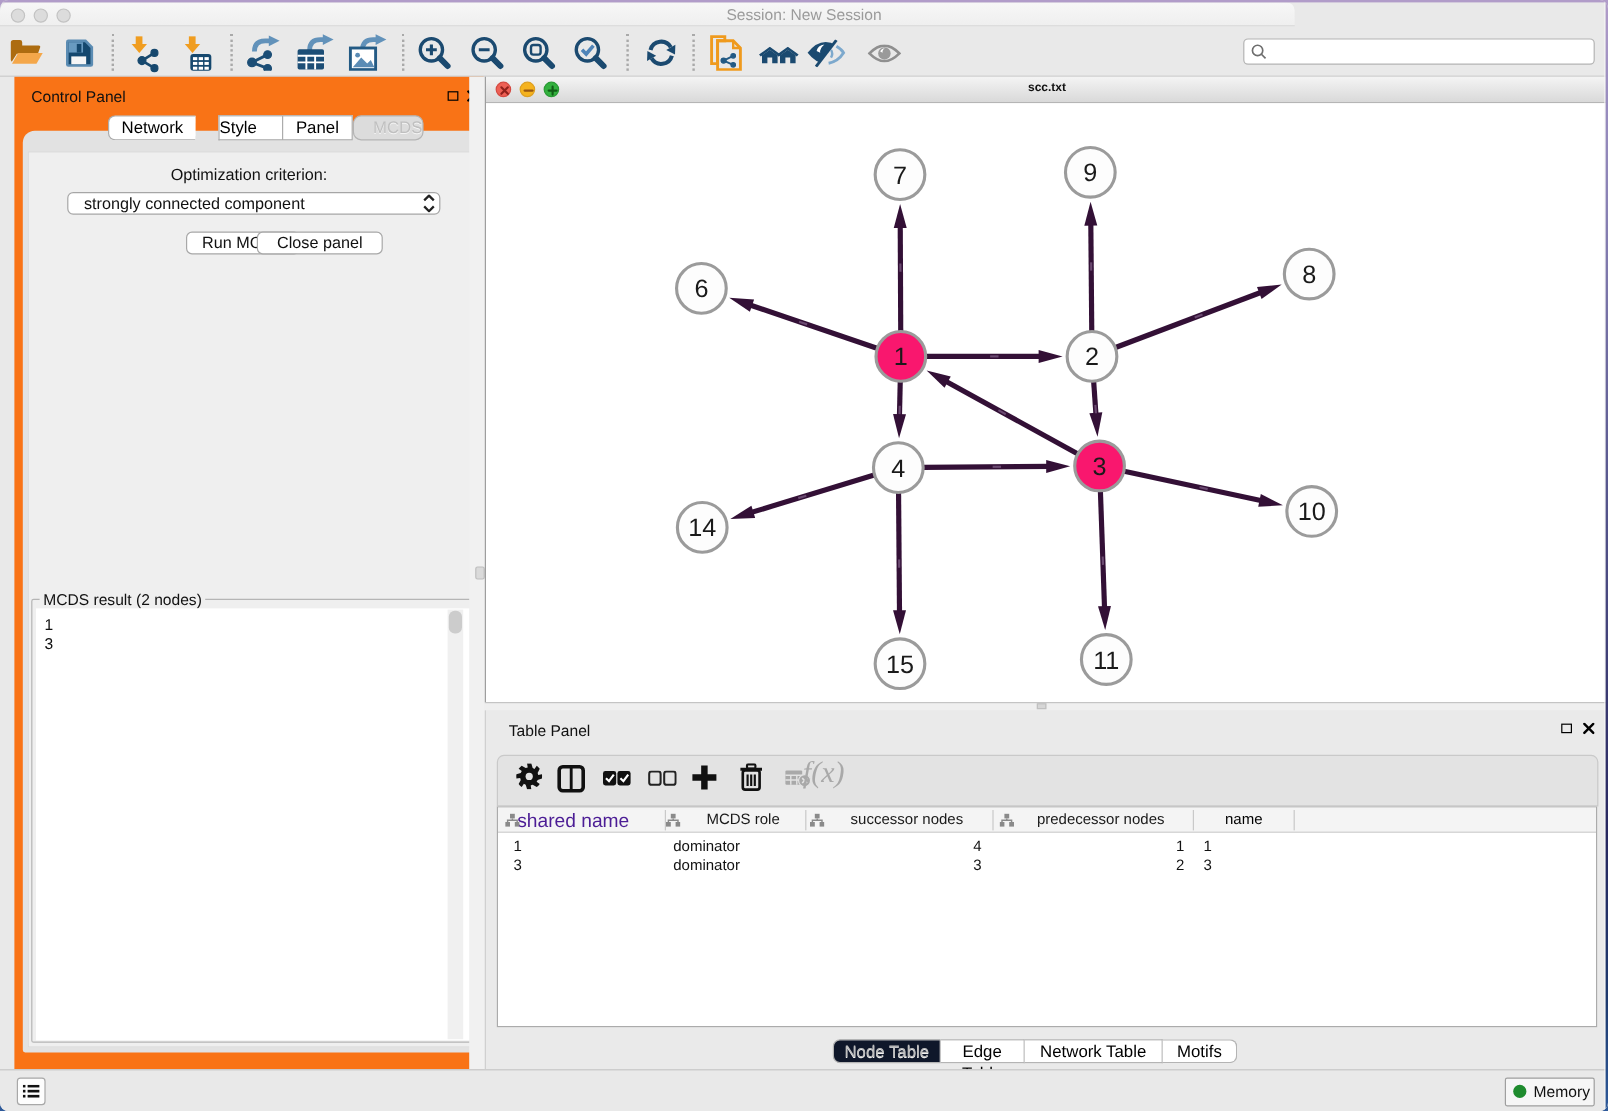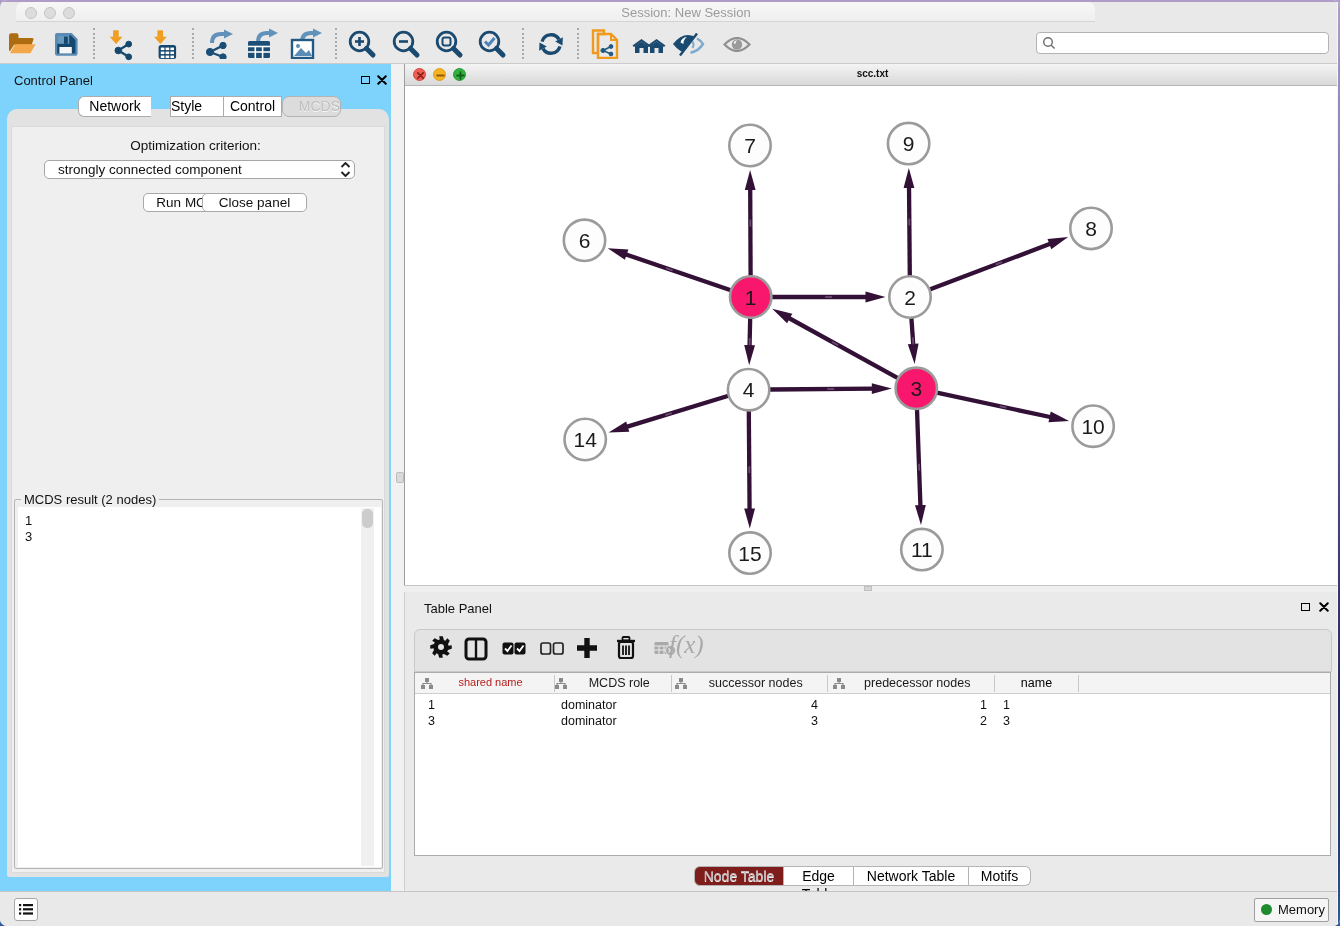--- a/index.html
+++ b/index.html
@@ -8,21 +8,21 @@
   font-family:"Liberation Sans",sans-serif; }
 #win { position:absolute; left:0; top:0; width:1340px; height:926px;
   border-radius:7px; overflow:hidden; background:#e9e9e9; }
 .abs { position:absolute; }
 svg { display:block; }
 </style>
 </head>
 <body>
 <div id="win">
 
-<div class="abs" style="left:0;top:2px;width:1079px;height:20px;background:linear-gradient(#f7f7f7,#efefef);border-bottom:1px solid #d4d4d4;border-radius:7px 7px 0 0;margin-left:16px;">
+<div class="abs" style="left:0;top:2px;width:1079px;height:20px;background:linear-gradient(#f7f7f7,#efefef);border-bottom:1px solid #d4d4d4;border-radius:7px 7px 0 0;">
   <div class="abs" style="left:9px;top:5px;width:12px;height:12px;border-radius:50%;background:#dcdcdc;border:1px solid #c3c3c3;"></div>
   <div class="abs" style="left:28px;top:5px;width:12px;height:12px;border-radius:50%;background:#dcdcdc;border:1px solid #c3c3c3;"></div>
   <div class="abs" style="left:47px;top:5px;width:12px;height:12px;border-radius:50%;background:#dcdcdc;border:1px solid #c3c3c3;"></div>
   <div class="abs" style="left:0;top:3px;width:1340px;text-align:center;font-size:13px;color:#9b9b9b;">Session: New Session</div>
 </div>
 <div class="abs" style="left:0;top:0;width:1340px;height:2px;background:#b19cc9;z-index:50;"></div>
 <div class="abs" style="left:1337px;top:2px;width:1px;height:924px;background:#f7f7f5;z-index:50;"></div>
 <div class="abs" style="left:1338px;top:0;width:2px;height:926px;background:linear-gradient(180deg,#b19cc9 0%,#9b8ec0 8%,#8a82b5 18%,#55558c 45%,#27275f 75%,#1e3a6e 90%,#2e5a9a 100%);z-index:51;"></div>
 
 <div id="toolbar" class="abs" style="left:0;top:23px;width:1340px;height:41px;background:#e9e9e9;border-bottom:1px solid #cbcbcb;">
@@ -184,34 +184,34 @@
     <path d="M10.5 6 Q11.5 3.5 14.5 3.2 Q12 4.5 12.5 7 Z" fill="#ffffff"></path>
   </svg>
 
   <div class="abs" style="left:1036px;top:9px;width:293px;height:22px;background:#ffffff;border:1px solid #b3b3b3;border-radius:4px;"></div>
   <svg class="abs" style="left:1042px;top:13px;" width="14" height="14" viewBox="0 0 14 14">
     <circle cx="6" cy="6" r="4.3" fill="none" stroke="#6e6e6e" stroke-width="1.4"></circle>
     <line x1="9.2" y1="9.2" x2="12.6" y2="12.6" stroke="#6e6e6e" stroke-width="1.4"></line>
   </svg>
 </div>
 
-<div id="cpanel" class="abs" style="left:0;top:64px;width:391px;height:827px;background:#7dd3fc;">
+<div id="cpanel" class="abs" style="left:12px;top:64px;width:391px;height:827px;background:#f97316;">
   <div class="abs" style="left:14px;top:9px;font-size:13px;color:#111;">Control Panel</div>
   <div class="abs" style="left:361px;top:12px;width:9px;height:8px;border:1.5px solid #000;"></div>
   <svg class="abs" style="left:377px;top:11px;" width="10" height="10" viewBox="0 0 12 12">
     <path d="M1.5 1.5 L10.5 10.5 M10.5 1.5 L1.5 10.5" stroke="#000" stroke-width="2.4" stroke-linecap="round"></path>
   </svg>
 
   <div class="abs" style="left:7px;top:45px;width:382px;height:768px;background:#e2e2e2;border-radius:10px 10px 2px 2px;"></div>
   <div class="abs" style="left:11px;top:62px;width:374px;height:747px;background:#efefef;border:1px solid #dadada;"></div>
 
   <div class="abs" style="left:78px;top:32px;height:21px;display:flex;font-size:14px;">
     <div style="width:73px;background:#fff;border:1px solid #acacac;border-right:none;border-radius:6px 0 0 6px;text-align:center;line-height:19px;color:#000;">Network</div>
     <div style="width:53px;background:#fff;border:1px solid #acacac;border-right:none;text-align:left;line-height:19px;color:#000;margin-left:19px;">Style</div>
-    <div style="width:59px;background:#fff;border:1px solid #acacac;text-align:center;line-height:19px;color:#000;">Control</div>
+    <div style="width:59px;background:#fff;border:1px solid #acacac;text-align:center;line-height:19px;color:#000;">Panel</div>
     <div style="width:59px;background:#dcdcdc;border:1px solid #b4b4b4;border-radius:7px;margin-left:0;text-align:right;line-height:19px;color:#bfbfbf;text-shadow:0 1px 0 #f5f5f5;">MCDS</div>
   </div>
 
   <div class="abs" style="left:0;top:74px;width:391px;text-align:center;font-size:13.5px;color:#111;">Optimization criterion:</div>
 
   <div class="abs" style="left:44px;top:96px;width:311px;height:19px;background:#fff;border:1px solid #a6a6a6;border-radius:5px;font-size:13.5px;color:#111;line-height:17px;padding-left:13px;">strongly connected component</div>
   <svg class="abs" style="left:340px;top:98px;" width="11" height="15" viewBox="0 0 11 15">
     <path d="M1.5 5 L5.5 1 L9.5 5" fill="none" stroke="#222" stroke-width="1.9"></path>
     <path d="M1.5 10 L5.5 14 L9.5 10" fill="none" stroke="#222" stroke-width="1.9"></path>
   </svg>
@@ -378,21 +378,21 @@
 
   <div class="abs" style="left:264px;top:39px;font-family:'Liberation Serif',serif;font-style:italic;font-size:25px;color:#a9a9a9;">f(x)</div>
 
   <div class="abs" style="left:9px;top:80px;width:917px;height:184px;background:#ffffff;border:1px solid #ababab;"></div>
   <div class="abs" style="left:10px;top:81px;width:915px;height:21px;background:#f4f4f4;border-bottom:1px solid #cfcfcf;"></div>
   <div class="abs" style="left:149px;top:83px;width:1px;height:17px;background:#c9c9c9;"></div>
   <div class="abs" style="left:266px;top:83px;width:1px;height:17px;background:#c9c9c9;"></div>
   <div class="abs" style="left:422px;top:83px;width:1px;height:17px;background:#c9c9c9;"></div>
   <div class="abs" style="left:589px;top:83px;width:1px;height:17px;background:#c9c9c9;"></div>
   <div class="abs" style="left:673px;top:83px;width:1px;height:17px;background:#c9c9c9;"></div>
-  <div class="abs" style="left:10px;top:84px;width:140px;text-align:center;font-size:11px;color:#b91c1c;">  shared name</div>
+  <div class="abs" style="left:10px;top:84px;width:140px;font-size:16px;color:#4c1d95;">  shared name</div>
   <div class="abs" style="left:150px;top:84px;width:116px;text-align:center;font-size:12.5px;color:#1a1a1a;">  MCDS role</div>
   <div class="abs" style="left:267px;top:84px;width:155px;text-align:center;font-size:12.5px;color:#1a1a1a;">  successor nodes</div>
   <div class="abs" style="left:423px;top:84px;width:166px;text-align:center;font-size:12.5px;color:#1a1a1a;">  predecessor nodes</div>
   <div class="abs" style="left:590px;top:84px;width:83px;text-align:center;font-size:12.5px;color:#000000;">name</div>
   <svg class="abs" style="left:16px;top:86px;" width="12" height="11" viewBox="0 0 12 11">
         <g fill="#8a8a8a">
           <rect x="4" y="0" width="4" height="4"></rect>
           <rect x="0" y="7" width="4" height="4"></rect>
           <rect x="8" y="7" width="4" height="4"></rect>
           <path d="M6 4 L6 6 M2 7 L2 5.5 L10 5.5 L10 7" stroke="#8a8a8a" fill="none" stroke-width="1.2"></path>
@@ -428,21 +428,21 @@
   <div class="abs" style="left:330px;top:106px;width:83px;text-align:right;font-size:12.5px;color:#111;">4</div>
   <div class="abs" style="left:500px;top:106px;width:82px;text-align:right;font-size:12.5px;color:#111;">1</div>
   <div class="abs" style="left:598px;top:106px;font-size:12.5px;color:#111;">1</div>
   <div class="abs" style="left:23px;top:122px;font-size:12.5px;color:#111;">3</div>
   <div class="abs" style="left:156px;top:122px;font-size:12.5px;color:#111;">dominator</div>
   <div class="abs" style="left:330px;top:122px;width:83px;text-align:right;font-size:12.5px;color:#111;">3</div>
   <div class="abs" style="left:500px;top:122px;width:82px;text-align:right;font-size:12.5px;color:#111;">2</div>
   <div class="abs" style="left:598px;top:122px;font-size:12.5px;color:#111;">3</div>
 
   <div class="abs" style="left:289px;top:274px;height:20px;display:flex;font-size:14px;">
-    <div style="width:90px;background:#7f1d1d;border:1px solid #b4b4b4;border-radius:6px 0 0 6px;text-align:center;line-height:18px;color:#bdbdbd;text-shadow:0 1px 0 #f2f2f2;">Node Table</div>
+    <div style="width:90px;background:#0f172a;border:1px solid #b4b4b4;border-radius:6px 0 0 6px;text-align:center;line-height:18px;color:#bdbdbd;text-shadow:0 1px 0 #f2f2f2;">Node Table</div>
     <div style="width:70px;background:#fff;border:1px solid #b4b4b4;border-left:none;text-align:center;line-height:18px;color:#000;">Edge Table</div>
     <div style="width:115px;background:#fff;border:1px solid #b4b4b4;border-left:none;text-align:center;line-height:18px;color:#000;">Network Table</div>
     <div style="width:62px;background:#fff;border:1px solid #b4b4b4;border-left:none;border-radius:0 6px 6px 0;text-align:center;line-height:18px;color:#000;">Motifs</div>
   </div>
 </div>
 
 <div id="statusbar" class="abs" style="left:0;top:891px;width:1340px;height:35px;background:#e9e9e9;border-top:1px solid #c6c6c6;">
   <div class="abs" style="left:14px;top:6px;width:24px;height:23px;background:#fdfdfd;border:1px solid #a8a8a8;border-radius:3px;"></div>
   <svg class="abs" style="left:19px;top:12px;" width="14" height="11" viewBox="0 0 14 11">
     <g fill="#111">

